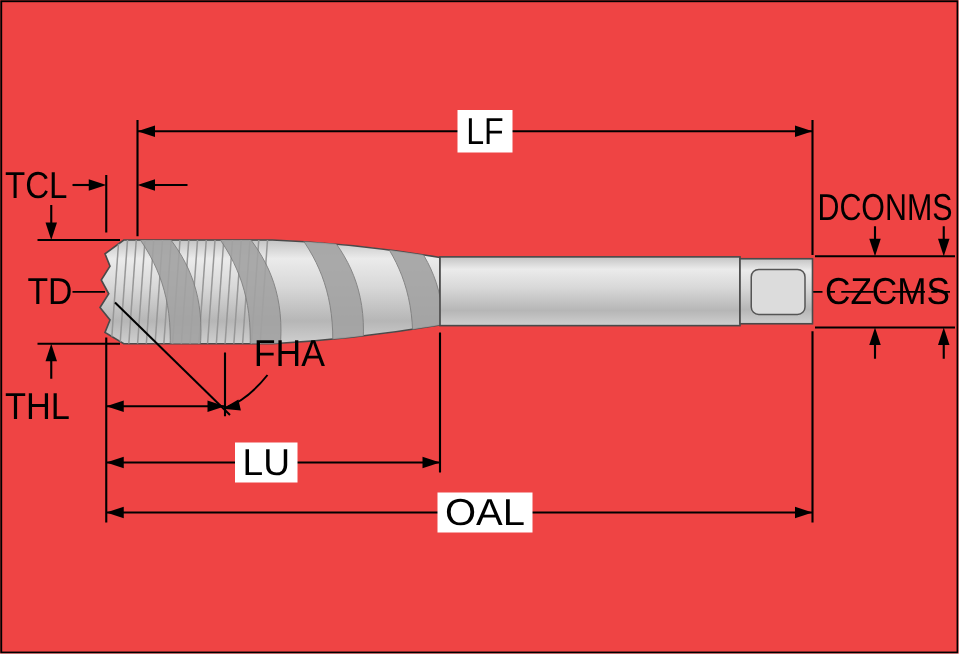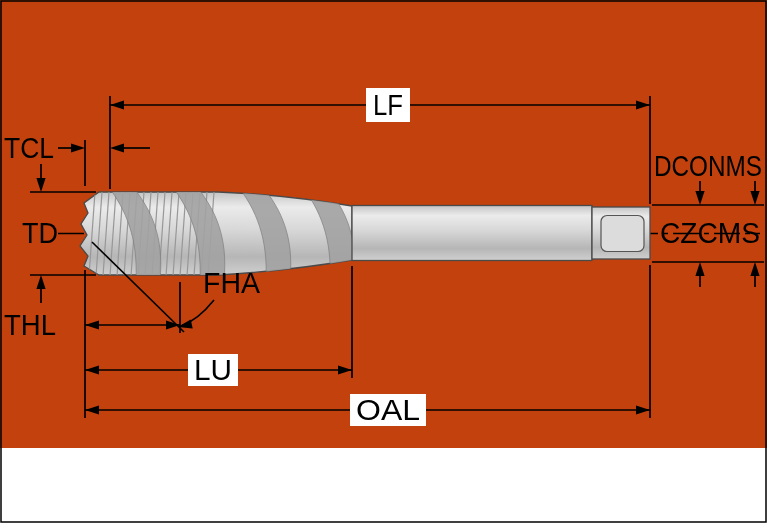--- a/index.html
+++ b/index.html
@@ -7,22 +7,22 @@
     padding: 0;
     background: #ffffff;
     width: 767px;
     height: 523px;
     overflow: hidden;
     font-family: "Liberation Sans", sans-serif;
   }
   .stage {
     position: relative;
     width: 767px;
-    height: 448px;
-    background: #c2410c;
+    height: 523px;
+    background: #ef4444;
   }
   svg { display: block; }
   text {
     font-family: "Liberation Sans", sans-serif;
     font-size: 30px;
     font-weight: 400;
     fill: #000000;
   }
 </style>
 </head>

